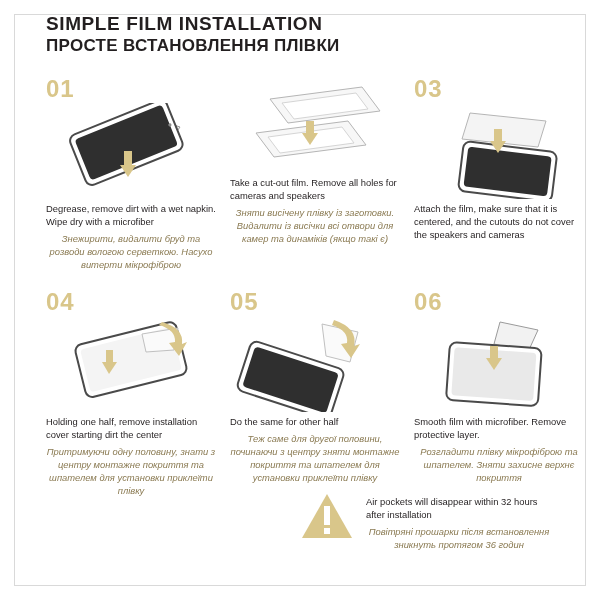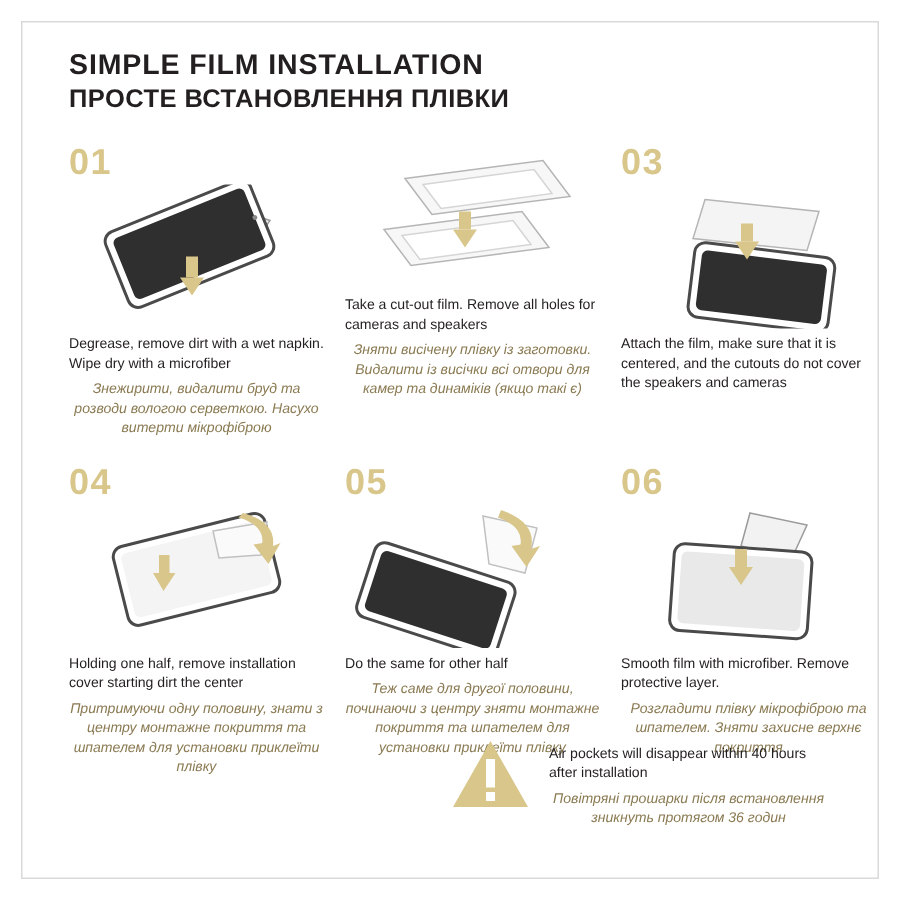--- a/index.html
+++ b/index.html
@@ -12,21 +12,21 @@
     height: 600px;
     font-family: "Liberation Sans", sans-serif;
     color: #231f20;
     overflow: hidden;
   }
   .page {
     position: relative;
     width: 532px;
     height: 600px;
     box-sizing: border-box;
-    padding: 34px 38px 18px 46px;
+    padding: 14px 38px 18px 46px;
   }
   .frame {
     position: absolute;
     left: 14px;
     top: 14px;
     width: 572px;
     height: 572px;
     border: 1px solid #d9d9d9;
     box-sizing: border-box;
     pointer-events: none;
@@ -253,17 +253,17 @@
 
   <div class="footer">
     <div class="warn">
       <svg width="54" height="54" viewBox="0 0 54 54">
         <polygon points="27,4 52,48 2,48" fill="#d9c68a"></polygon>
         <rect x="24" y="16" width="6" height="19" fill="#ffffff"></rect>
         <rect x="24" y="38" width="6" height="6" fill="#ffffff"></rect>
       </svg>
     </div>
     <div class="footer-text">
-      <div class="txt-en">Air pockets will disappear within 40 hours after installation</div>
+      <div class="txt-en">Air pockets will disappear within 32 hours after installation</div>
       <div class="txt-uk">Повітряні прошарки після встановлення зникнуть протягом 36 годин</div>
     </div>
   </div>
 </div>
 
 </body></html>

